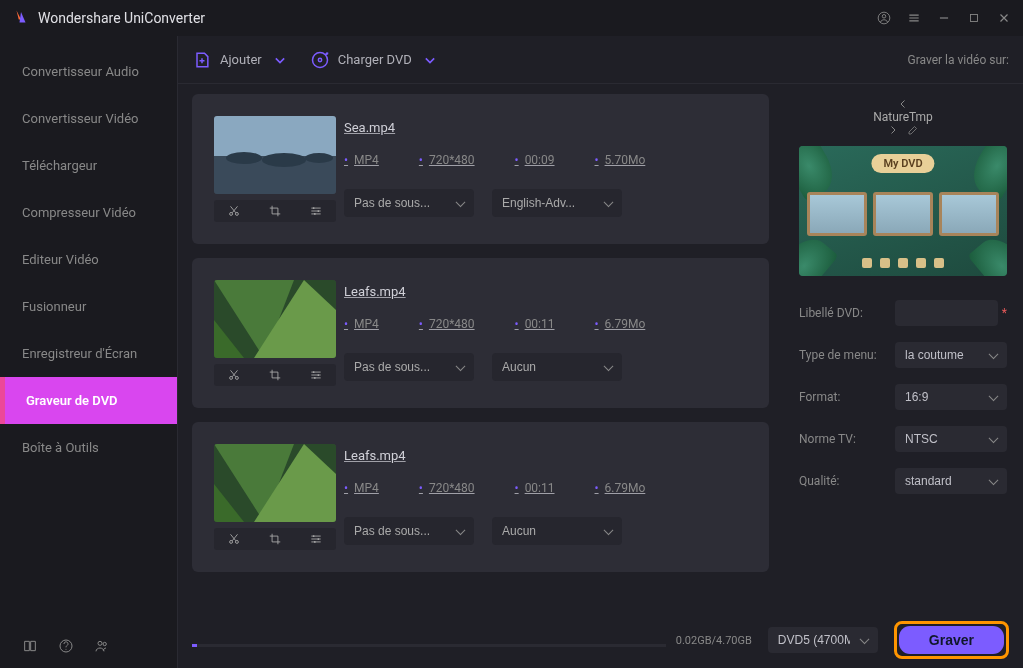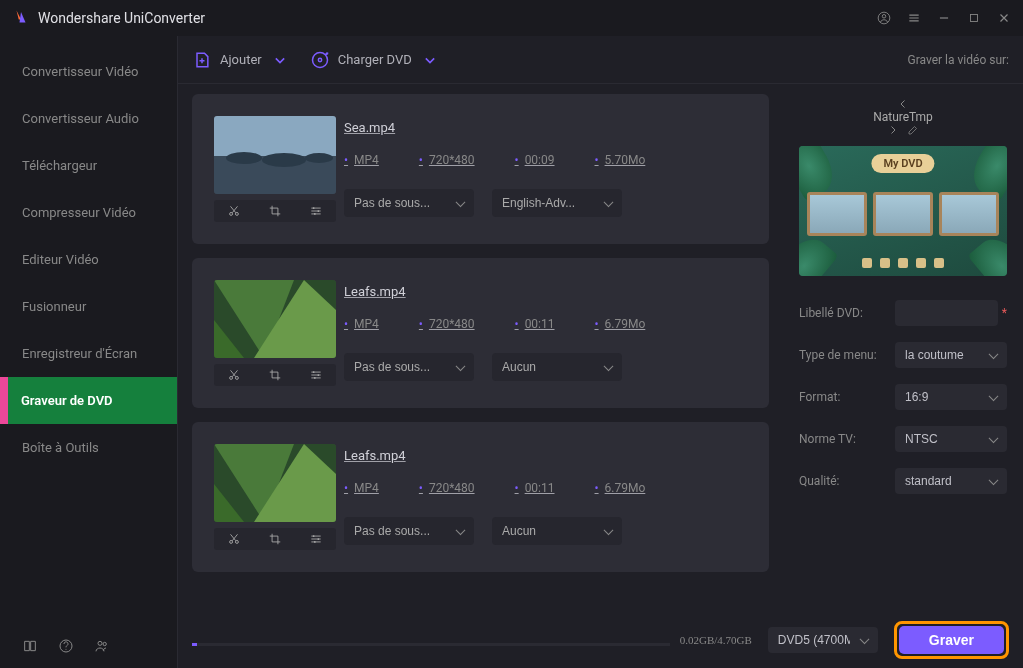--- a/index.html
+++ b/index.html
@@ -6,21 +6,21 @@
 body { font-family: -apple-system, BlinkMacSystemFont, "Segoe UI", Roboto, sans-serif; background: #1a1a1f; color: #a0a0a8; font-size: 13px; width: 1023px; height: 668px; overflow: hidden; }
 .titlebar { height: 36px; display: flex; align-items: center; padding: 0 12px; background: #1a1a1f; }
 .logo { width: 18px; height: 18px; margin-right: 8px; }
 .title { color: #e0e0e5; font-size: 14px; flex: 1; }
 .titlebar-icons { display: flex; gap: 16px; align-items: center; color: #888; }
 .titlebar-icons svg, .titlebar-icons .wicon { width: 14px; height: 14px; cursor: pointer; }
 .main { display: flex; height: 632px; }
 .sidebar { width: 177px; background: #1a1a1f; padding-top: 12px; display: flex; flex-direction: column; }
 .sidebar-items { flex: 1; }
 .sidebar-item { padding: 16px 22px; color: #888; cursor: pointer; font-size: 13px; }
-.sidebar-item.active { color: #fff; font-weight: 600; border-left: 8px solid #ec4899; padding-left: 13px; background: #15803d; }
+.sidebar-item.active { color: #fff; font-weight: 600; border-left: 5px solid #ec4899; padding-left: 21px; background: #d946ef; }
 .sidebar-bottom { display: flex; gap: 20px; padding: 14px 22px; }
 .sidebar-bottom svg { width: 16px; height: 16px; cursor: pointer; color: #888; }
 .content { flex: 1; background: #1f1f26; border-left: 1px solid #2a2a32; display: flex; flex-direction: column; }
 .toolbar { height: 48px; display: flex; align-items: center; padding: 0 14px; gap: 20px; border-bottom: 1px solid #2a2a32; }
 .tool-btn { display: flex; align-items: center; gap: 8px; color: #b0b0b8; cursor: pointer; font-size: 13px; }
 .tool-btn svg { width: 20px; height: 20px; color: #7c5cff; }
 .toolbar-spacer { flex: 1; }
 .burn-target { display: flex; align-items: center; gap: 10px; font-size: 12px; color: #888; }
 .select-dark { background: #2a2a32; border: none; color: #c0c0c8; padding: 6px 28px 6px 10px; border-radius: 4px; font-size: 12px; cursor: pointer; position: relative; appearance: none; }
 .select-wrap { position: relative; display: inline-block; }
@@ -51,26 +51,26 @@
 .template-preview .leaf.l1 { top: -10px; left: -10px; transform: rotate(-30deg); }
 .template-preview .leaf.l2 { top: -10px; right: -10px; transform: rotate(30deg) scaleX(-1); }
 .template-preview .leaf.l3 { bottom: -20px; left: -15px; transform: rotate(40deg); }
 .template-preview .leaf.l4 { bottom: -20px; right: -15px; transform: rotate(-40deg) scaleX(-1); }
 .form-row { display: flex; align-items: center; margin-bottom: 16px; font-size: 12px; }
 .form-label { width: 96px; color: #888; }
 .form-input { flex: 1; }
 .text-input { width: 100%; background: #2a2a32; border: none; color: #c0c0c8; padding: 6px 8px; border-radius: 4px; font-size: 12px; }
 .req { color: #e85a5a; margin-left: 4px; }
 .bottombar { height: 56px; padding: 0 14px; display: flex; align-items: center; gap: 16px; }
-.progress-wrap { flex: 1; display: flex; align-items: flex-end; gap: 10px; font-family: Liberation Serif, serif; }
+.progress-wrap { flex: 1; display: flex; align-items: flex-end; gap: 10px; }
 .progress-bar { flex: 1; height: 3px; background: #2a2a32; position: relative; }
 .progress-fill { position: absolute; left: 0; top: 0; bottom: 0; width: 1%; background: #7c5cff; }
 .progress-text { font-size: 11px; color: #888; }
 .burn-btn-wrap { border: 3px solid #ff9500; border-radius: 8px; padding: 2px; }
-.burn-btn { background: #7c5cff; color: #ffffff; border: none; padding: 6px 30px; border-radius: 5px; font-size: 14px; font-weight: 600; cursor: pointer; }
+.burn-btn { background: #7c5cff; color: #0f172a; border: none; padding: 6px 30px; border-radius: 11px; font-size: 14px; font-weight: 600; cursor: pointer; }
 .nav-right { display: flex; gap: 8px; align-items: center; }
 </style>
 </head>
 <body>
 
 <div class="titlebar">
   <svg class="logo" viewBox="0 0 24 24">
       <path fill="#ff6a3a" d="M6 2 L12 14 L9 14 Z"></path>
       <path fill="#7c5cff" d="M12 4 L18 18 L10 18 Z"></path>
     </svg>
@@ -92,22 +92,22 @@
       </svg>
     <svg viewBox="0 0 24 24">
         <path stroke="currentColor" stroke-width="2" d="M6 6l12 12M18 6l-12 12"></path>
       </svg>
   </div>
 </div>
 
 <div class="main">
   <div class="sidebar">
     <div class="sidebar-items">
+      <div class="sidebar-item">Convertisseur Audio</div>
       <div class="sidebar-item">Convertisseur Vidéo</div>
-      <div class="sidebar-item">Convertisseur Audio</div>
       <div class="sidebar-item">Téléchargeur</div>
       <div class="sidebar-item">Compresseur Vidéo</div>
       <div class="sidebar-item">Editeur Vidéo</div>
       <div class="sidebar-item">Fusionneur</div>
       <div class="sidebar-item">Enregistreur d'Écran</div>
       <div class="sidebar-item active">Graveur de DVD</div>
       <div class="sidebar-item">Boîte à Outils</div>
     </div>
     <div class="sidebar-bottom">
       <svg viewBox="0 0 24 24">

